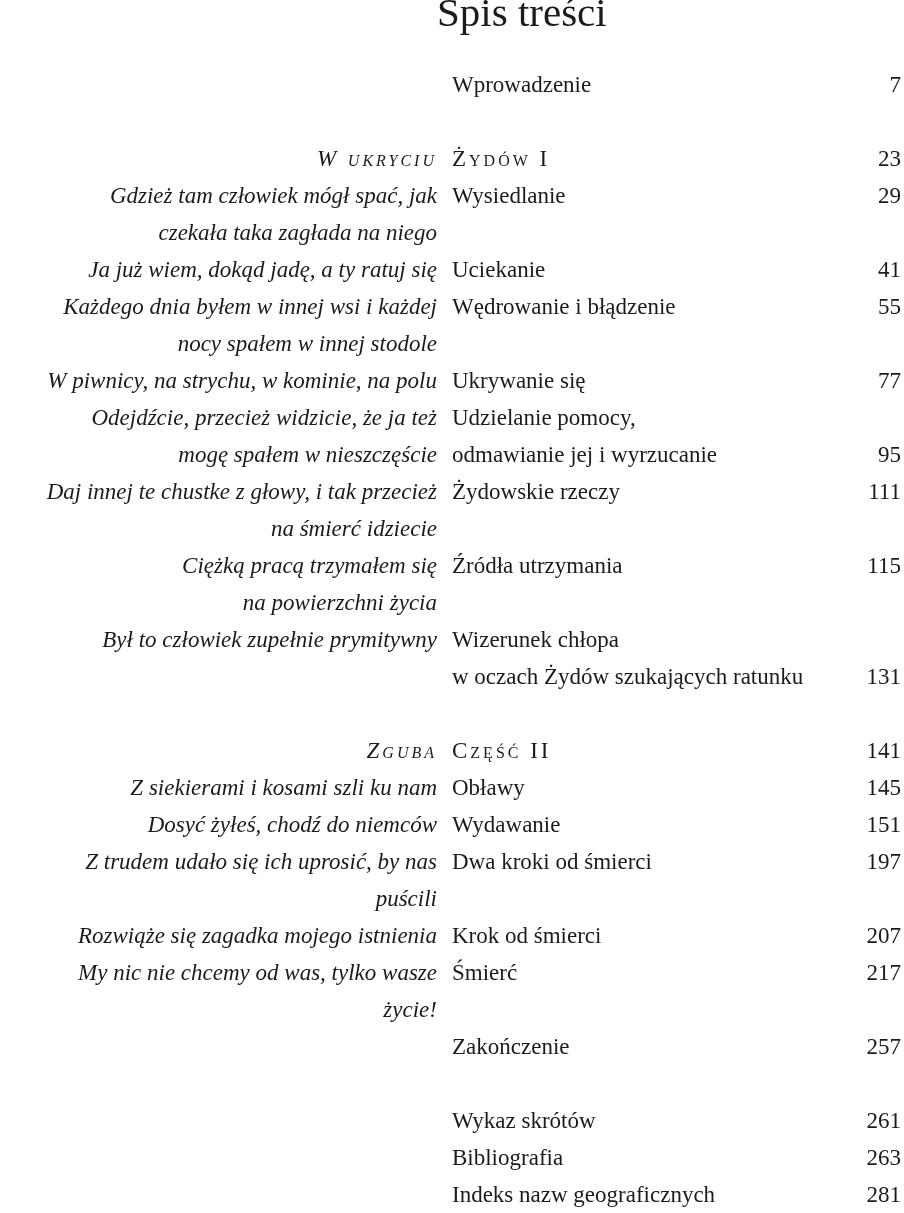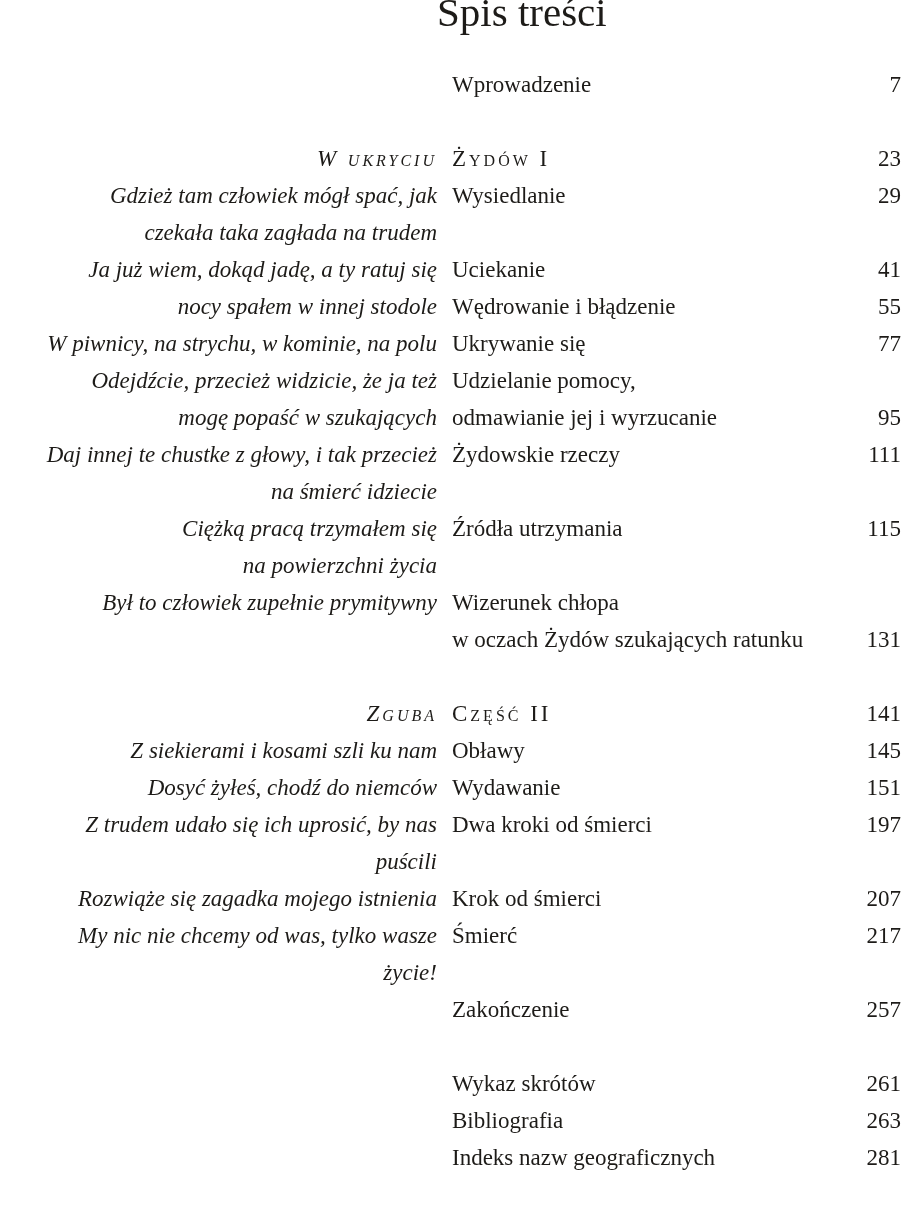--- a/index.html
+++ b/index.html
@@ -89,21 +89,21 @@
       <div class="title-block">
             <div class="title-line smallcaps">Żydów I</div>
           </div>
       <div class="page-num">23</div>
     </div>
   </div>
 
   <div class="row">
     <div class="cell-left">
           <div class="quote-line">Gdzież tam człowiek mógł spać, jak</div>
-          <div class="quote-line">czekała taka zagłada na trudem</div>
+          <div class="quote-line">czekała taka zagłada na niego</div>
         </div>
     <div class="cell-right">
       <div class="title-block">
             <div class="title-line">Wysiedlanie</div>
           </div>
       <div class="page-num">29</div>
     </div>
   </div>
 
   <div class="row">
@@ -113,20 +113,21 @@
     <div class="cell-right">
       <div class="title-block">
             <div class="title-line">Uciekanie</div>
           </div>
       <div class="page-num">41</div>
     </div>
   </div>
 
   <div class="row">
     <div class="cell-left">
+          <div class="quote-line">Każdego dnia byłem w innej wsi i każdej</div>
           <div class="quote-line">nocy spałem w innej stodole</div>
         </div>
     <div class="cell-right">
       <div class="title-block">
             <div class="title-line">Wędrowanie i błądzenie</div>
           </div>
       <div class="page-num">55</div>
     </div>
   </div>
 
@@ -138,21 +139,21 @@
       <div class="title-block">
             <div class="title-line">Ukrywanie się</div>
           </div>
       <div class="page-num">77</div>
     </div>
   </div>
 
   <div class="row">
     <div class="cell-left">
           <div class="quote-line">Odejdźcie, przecież widzicie, że ja też</div>
-          <div class="quote-line">mogę popaść w szukających</div>
+          <div class="quote-line">mogę spałem w nieszczęście</div>
         </div>
     <div class="cell-right">
       <div class="title-block">
             <div class="title-line">Udzielanie pomocy,</div>
             <div class="title-line">odmawianie jej i wyrzucanie</div>
           </div>
       <div class="page-num">95</div>
     </div>
   </div>
 

